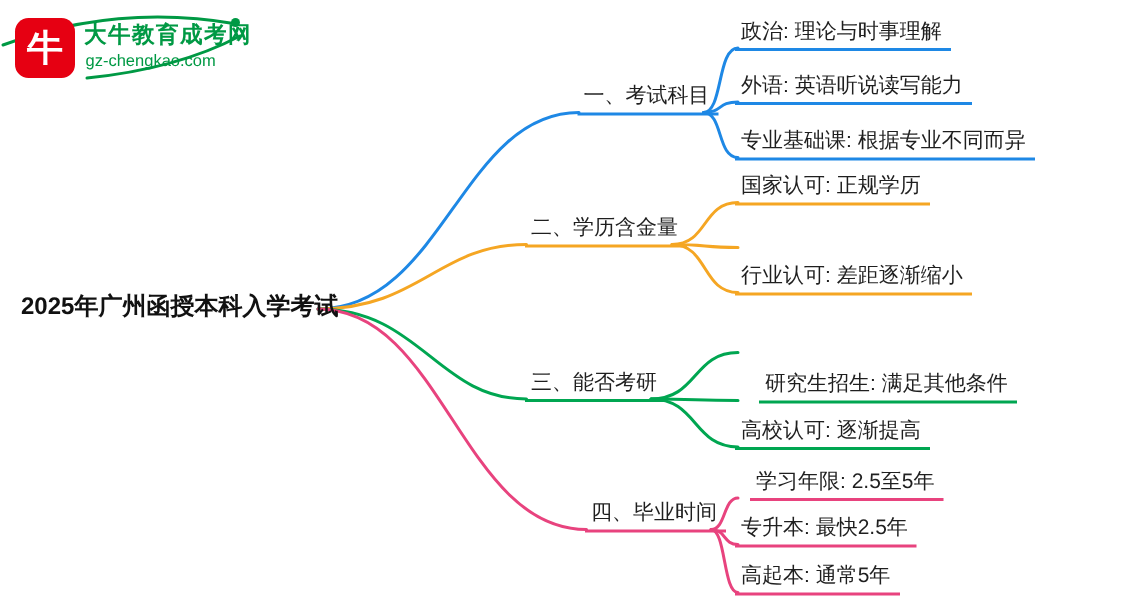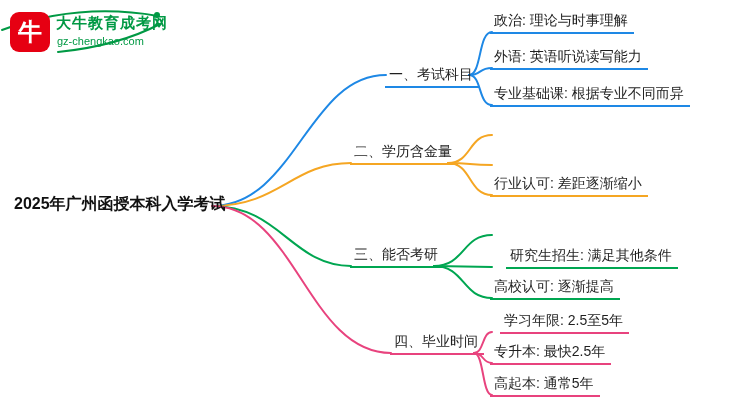--- a/index.html
+++ b/index.html
@@ -50,21 +50,21 @@
     font-size: 16px; font-weight: 600; color: #111;
   }
   .branch, .leaf {
     font-size: 14px; line-height: 20px;
     padding: 0 6px 2px 4px;
     border-bottom: 2px solid #999;
     color: #1f1f1f;
   }
 
   
-  .b0 { left: 385px; top: 64px; }
+  .b0 { left: 385px; top: 53px; }
   .b1 { left: 350px; top: 141px; }
   .b2 { left: 350px; top: 244px; }
   .b3 { left: 390px; top: 331px; }
 
   
   .leaf { left: 490px; }
   .l00 { top: 10px; }  .l01 { top: 46px; }  .l02 { top: 83px; }
   .l10 { top: 113px; } .l11 { top: 143px; } .l12 { top: 173px; }
   .l20 { top: 213px; } .l21 { top: 245px; margin-left: 16px; } .l22 { top: 276px; }
   .l30 { top: 310px; margin-left: 10px; } .l31 { top: 341px; } .l32 { top: 373px; }
@@ -114,20 +114,21 @@
 
   <div class="node branch b0" style="border-bottom-color: rgb(30, 136, 229);">一、考试科目</div>
   <div class="node branch b1" style="border-bottom-color: rgb(245, 166, 35);">二、学历含金量</div>
   <div class="node branch b2" style="border-bottom-color: rgb(0, 166, 81);">三、能否考研</div>
   <div class="node branch b3" style="border-bottom-color: rgb(232, 67, 126);">四、毕业时间</div>
 
   <div class="node leaf l00" style="border-bottom-color: rgb(30, 136, 229);">政治: 理论与时事理解</div>
   <div class="node leaf l01" style="border-bottom-color: rgb(30, 136, 229);">外语: 英语听说读写能力</div>
   <div class="node leaf l02" style="border-bottom-color: rgb(30, 136, 229);">专业基础课: 根据专业不同而异</div>
 
+  <div class="node leaf l10" style="border-bottom-color: rgb(245, 166, 35);">国家认可: 正规学历</div>
   <div class="node leaf l12" style="border-bottom-color: rgb(245, 166, 35);">行业认可: 差距逐渐缩小</div>
 
   <div class="node leaf l21" style="border-bottom-color: rgb(0, 166, 81);">研究生招生: 满足其他条件</div>
   <div class="node leaf l22" style="border-bottom-color: rgb(0, 166, 81);">高校认可: 逐渐提高</div>
 
   <div class="node leaf l30" style="border-bottom-color: rgb(232, 67, 126);">学习年限: 2.5至5年</div>
   <div class="node leaf l31" style="border-bottom-color: rgb(232, 67, 126);">专升本: 最快2.5年</div>
   <div class="node leaf l32" style="border-bottom-color: rgb(232, 67, 126);">高起本: 通常5年</div>
 
 </div>

